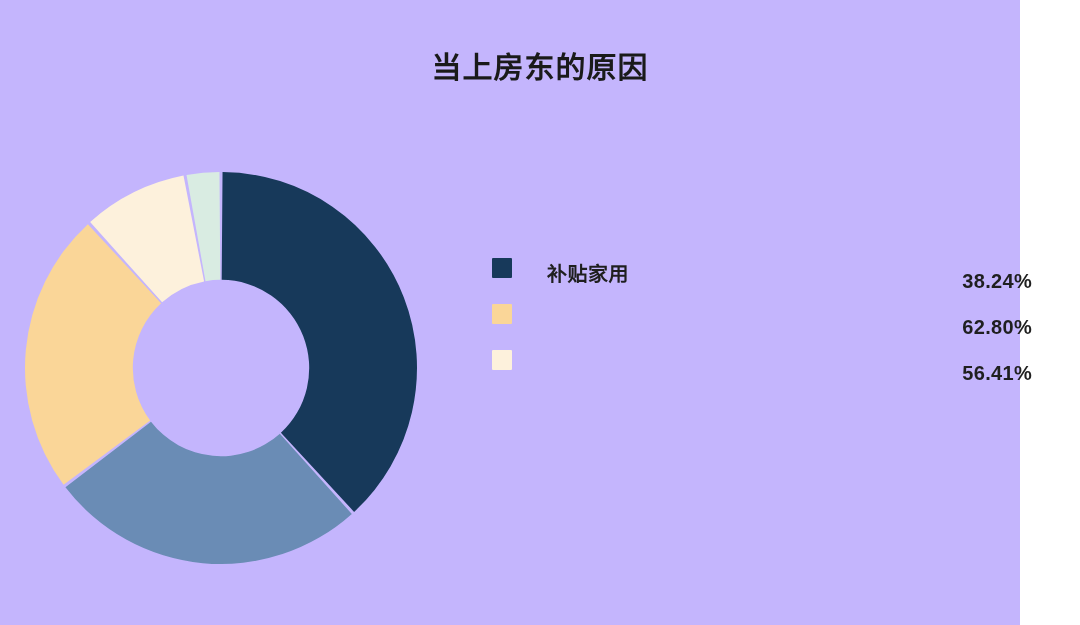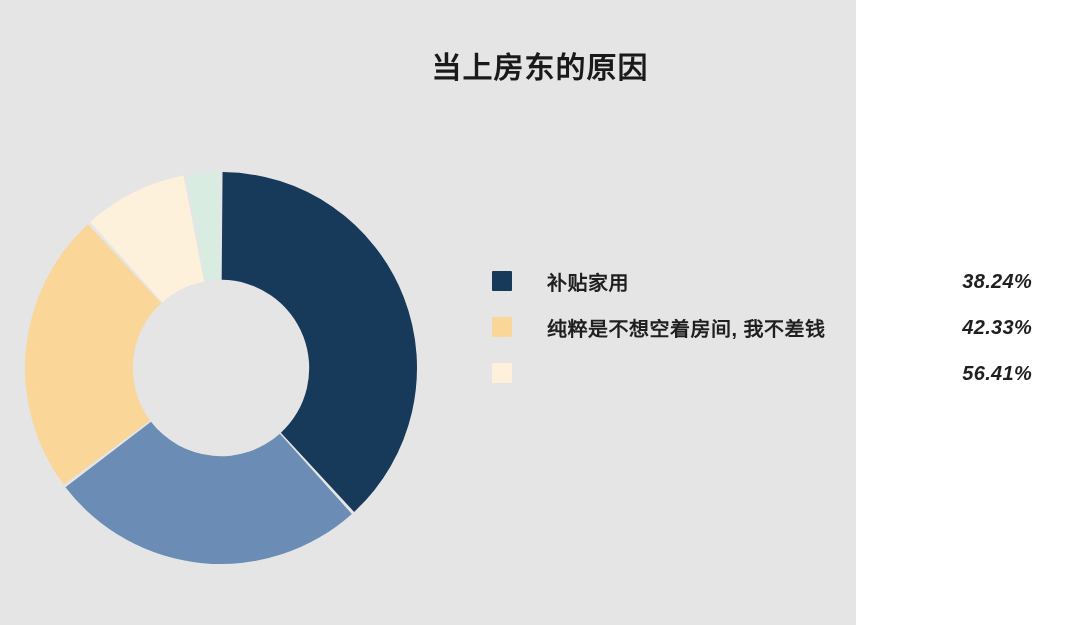--- a/index.html
+++ b/index.html
@@ -12,23 +12,23 @@
     width: 1080px;
     height: 625px;
     font-family: "Liberation Sans", "DejaVu Sans", sans-serif;
     color: #1c1c1c;
     overflow: hidden;
     position: relative;
   }
 
   .page {
     position: relative;
-    width: 856px;
+    width: 1020px;
     height: 625px;
-    background: #e5e5e5;
+    background: #c4b5fd;
   }
 
   
   .chart-title {
     position: absolute;
     left: 0;
     top: 48px;
     width: 1080px;
     text-align: center;
     font-size: 30px;
@@ -57,21 +57,21 @@
   .legend {
     position: absolute;
     left: 492px;
     top: 258px;
     width: 540px;
   }
   .legend-row {
     position: relative;
     height: 46px;
     display: flex;
-    align-items: center;
+    align-items: flex-start;
   }
   .legend-swatch {
     width: 20px;
     height: 20px;
     flex: 0 0 20px;
     border-radius: 1px;
   }
   .legend-label {
     margin-left: 35px;
     font-size: 20px;
@@ -84,21 +84,20 @@
     position: absolute;
     right: 0;
     top: 50%;
     transform: translateY(-50%);
     font-size: 20px;
     font-weight: 700;
     color: #1f1f1f;
     letter-spacing: 0.3px;
     white-space: nowrap;
     text-align: right;
-    font-style: italic;
   }
 </style>
 </head>
 <body>
 
 <div class="page">
 
   <div class="chart-title">当上房东的原因</div>
 
   <div class="donut-wrap">
@@ -114,22 +113,21 @@
   </div>
 
   <div class="legend">
     <div class="legend-row">
       <span class="legend-swatch" style="background: rgb(23, 57, 90);"></span>
       <span class="legend-label">补贴家用</span>
       <span class="legend-value">38.24%</span>
     </div>
     <div class="legend-row">
       <span class="legend-swatch" style="background: rgb(250, 214, 152);"></span>
-      <span class="legend-label">纯粹是不想空着房间, 我不差钱</span>
-      <span class="legend-value">42.33%</span>
+      <span class="legend-value">62.80%</span>
     </div>
     <div class="legend-row">
       <span class="legend-swatch" style="background: rgb(253, 241, 220);"></span>
       <span class="legend-value">56.41%</span>
     </div>
   </div>
 
 </div>
 
 </body></html>

